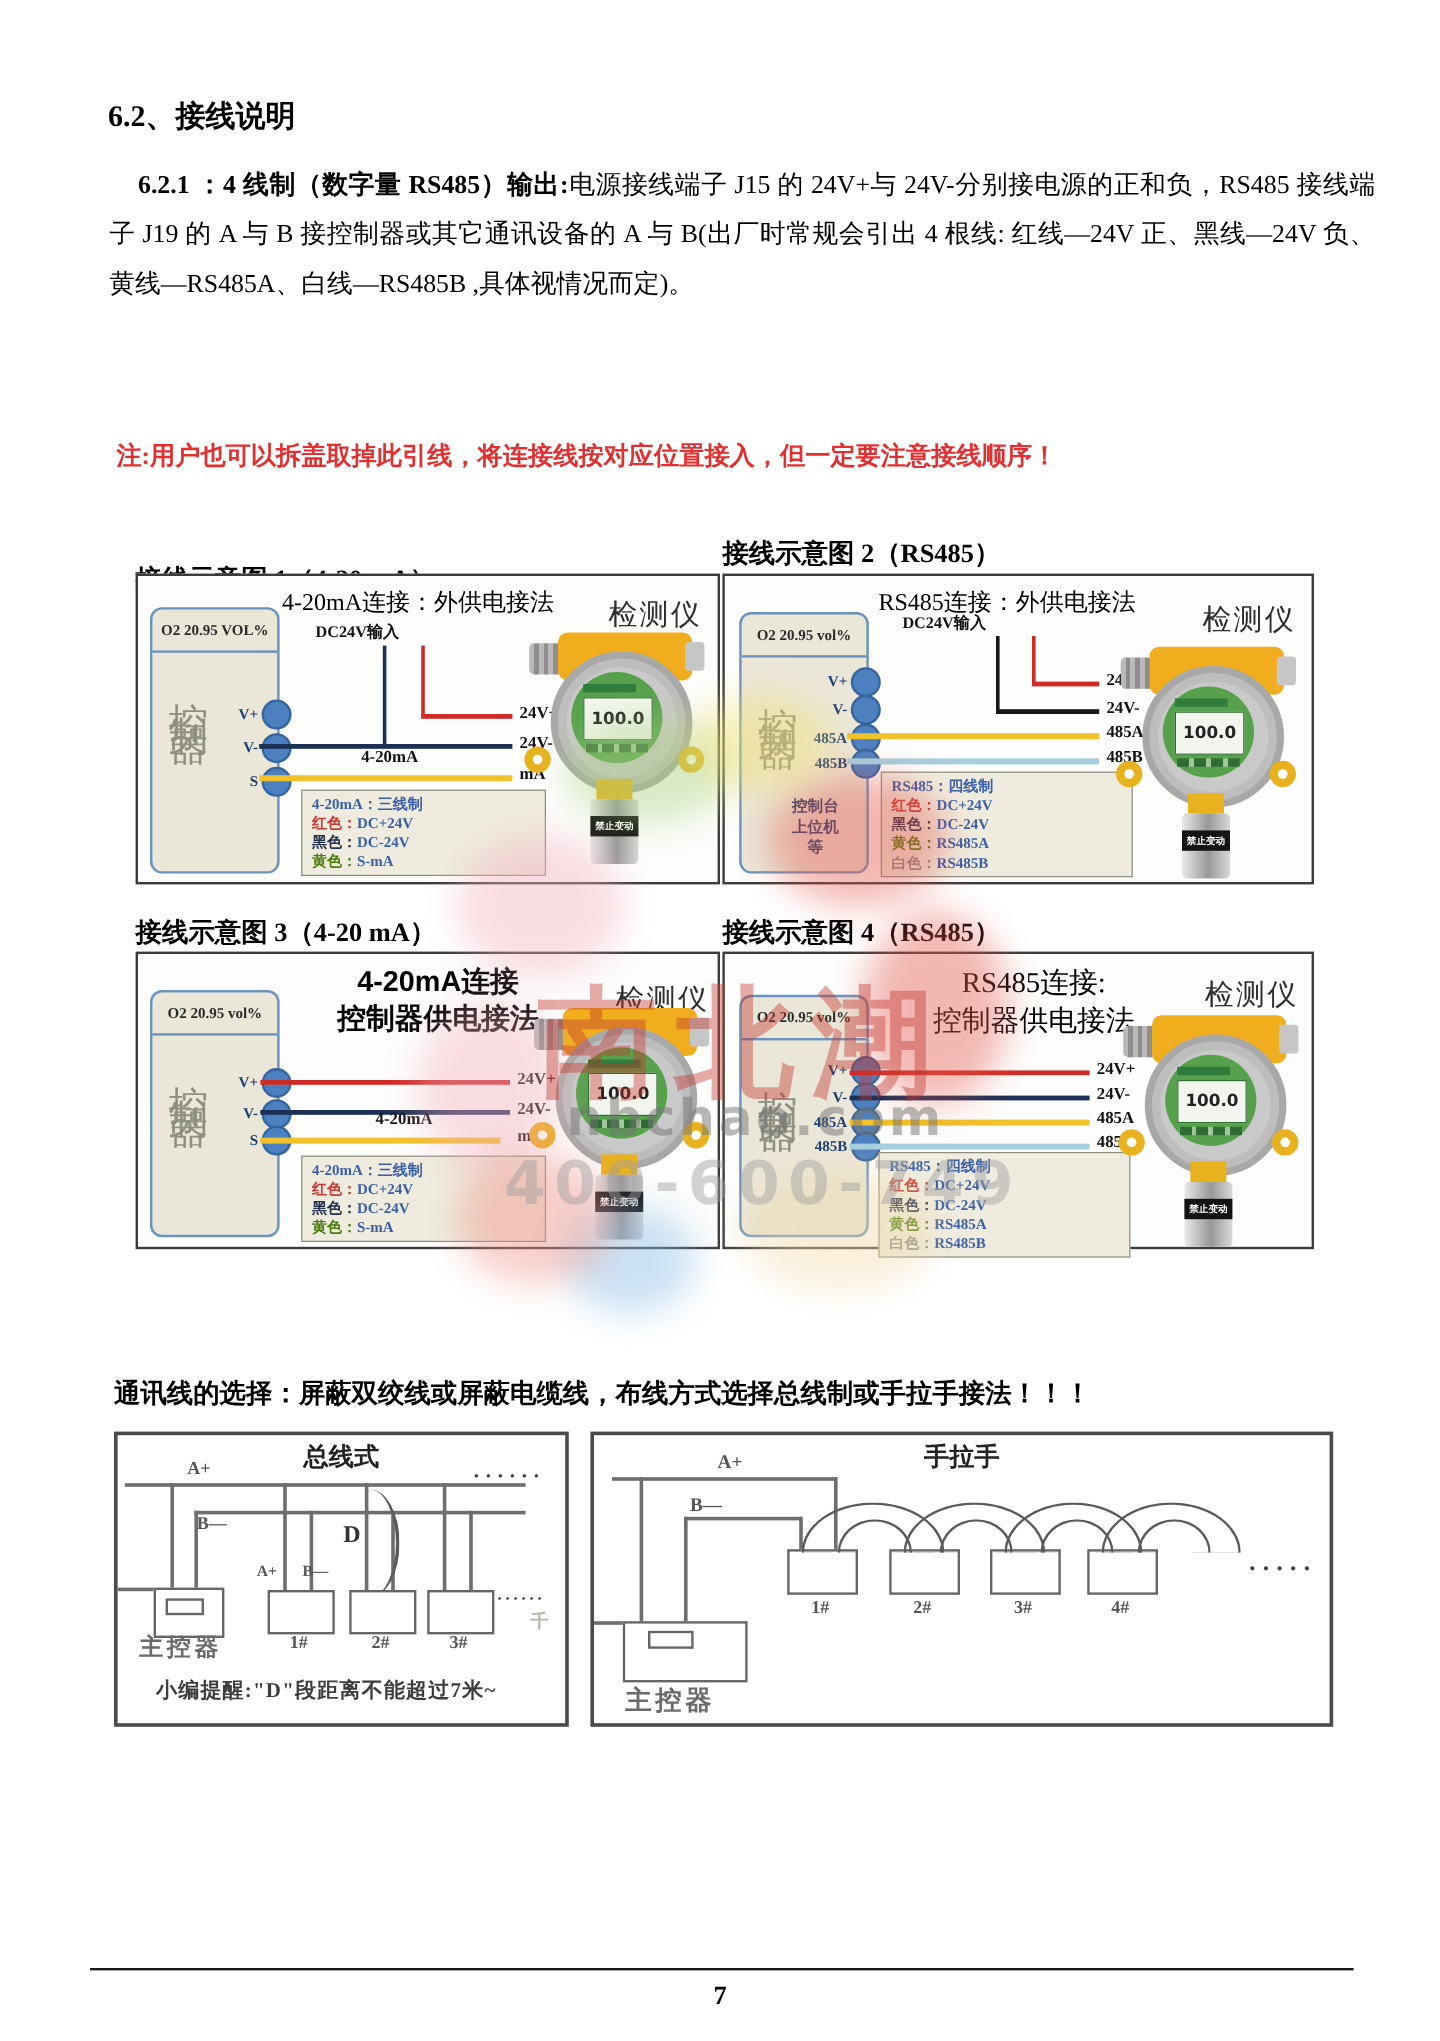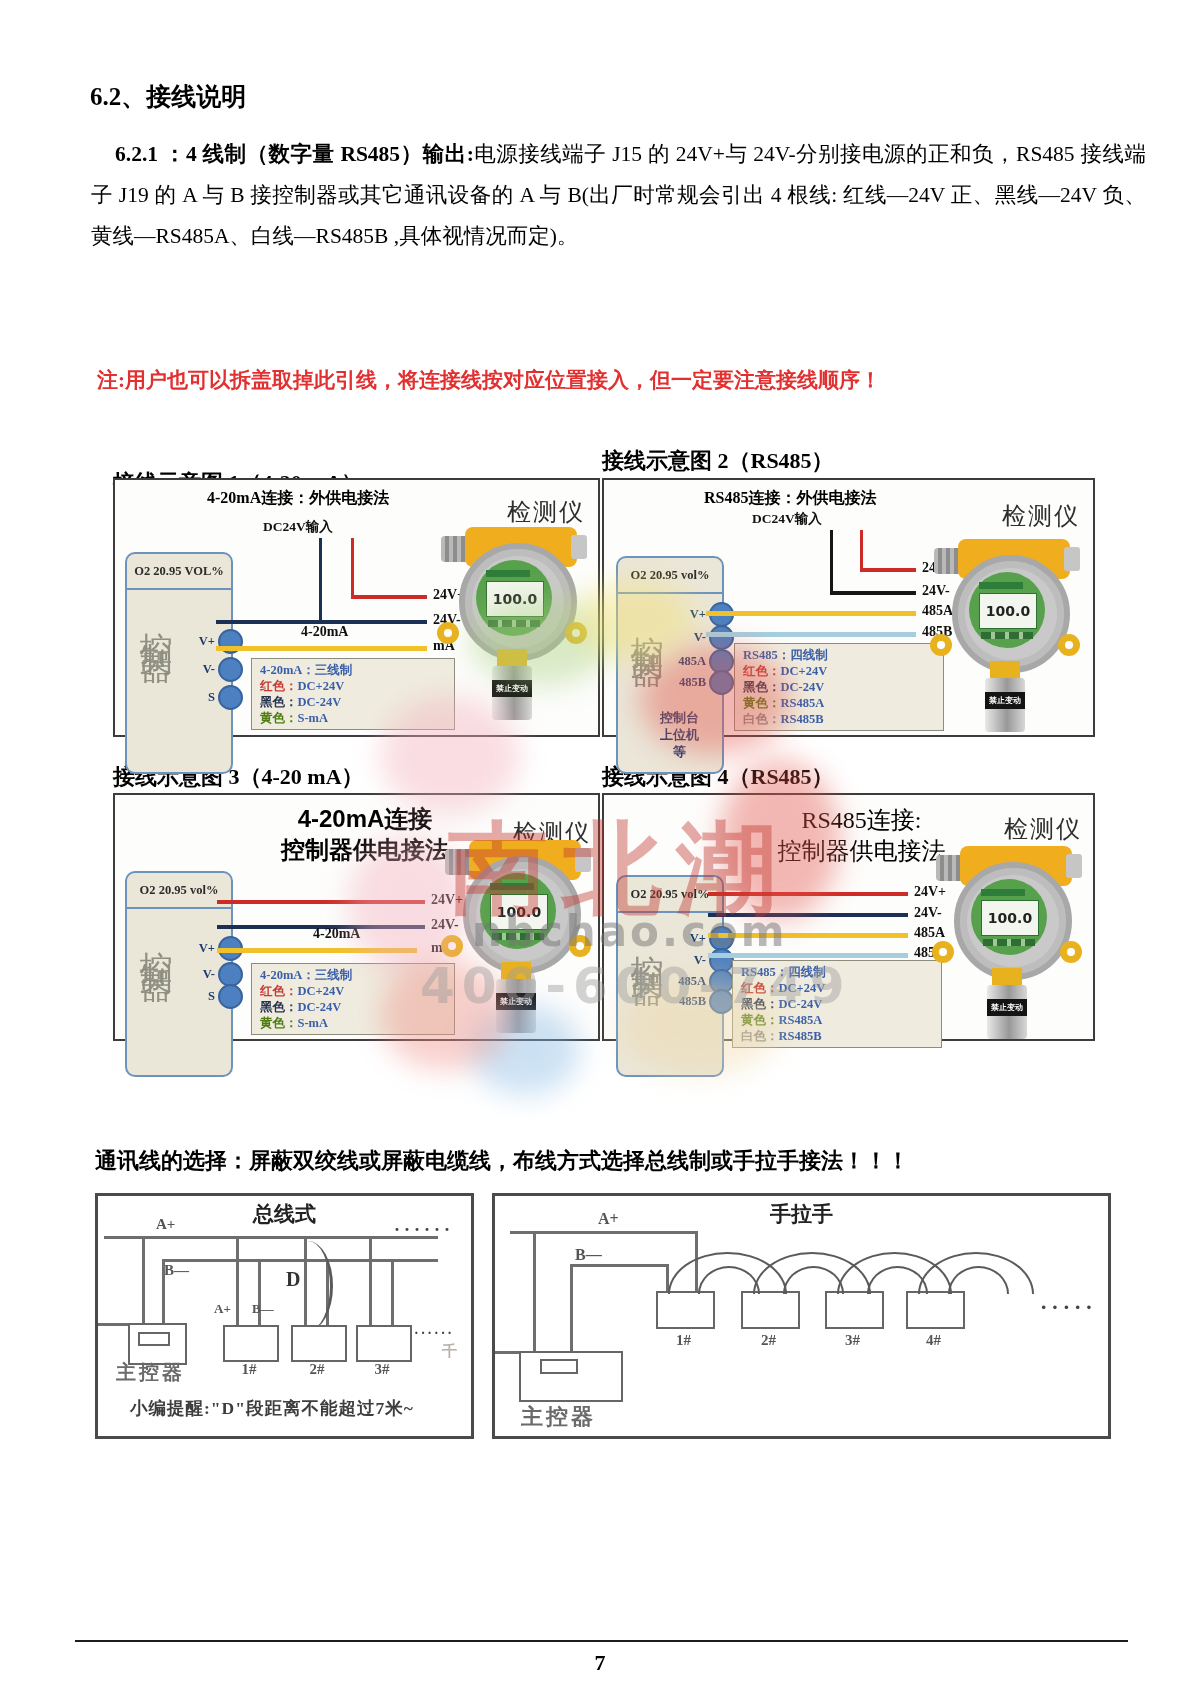--- a/index.html
+++ b/index.html
@@ -8,26 +8,26 @@
   
   .h-title{position:absolute;left:90px;top:80px;font-size:25px;font-weight:bold;}
   .para{position:absolute;left:75px;width:1055px;font-size:21.5px;line-height:41px;
         text-align:justify;text-indent:24px;margin:16px;}
   .para b{font-weight:bold;}
   .note{position:absolute;left:97px;top:366px;font-size:21px;color:#e23030;font-weight:bold;}
   .comm{position:absolute;left:95px;top:1146px;font-size:22px;font-weight:bold;}
   
   .dtitle{position:absolute;font-size:22px;font-weight:bold;}
   .diag-box{position:absolute;border:2px solid #3c3c3c;background:#fdfdfc;}
-  .dheading{position:absolute;font-size:16px;font-weight:bold;white-space:nowrap;}
+  .dheading{position:absolute;font-size:20px;font-weight:normal;white-space:nowrap;margin-left:28px;}
   .dheading2{position:absolute;font-size:24px;text-align:center;line-height:31px;white-space:nowrap;}
   .sans{font-family:"Liberation Sans",sans-serif;font-weight:bold;}
   .dev-label{position:absolute;font-size:24px;color:#2e2e2e;letter-spacing:2px;}
   
-  .ctrl{position:absolute;border:2px solid #6b93bd;border-radius:10px;background:#eae6d8;margin-top:46px;}
+  .ctrl{position:absolute;border:2px solid #6b93bd;border-radius:10px;background:#eae6d8;}
   .ctrl-head{height:34px;border-bottom:2px solid #6b93bd;display:flex;align-items:center;
              justify-content:center;font-size:12.5px;font-weight:bold;color:#2b2b2b;}
   .ctrl-label{position:absolute;left:6px;top:52px;writing-mode:vertical-rl;font-size:33px;
               color:#8f8f82;letter-spacing:10px;}
   .ctrl-note{position:absolute;left:42px;bottom:12px;font-size:13px;font-weight:bold;
              color:#1d3c6e;white-space:pre-line;line-height:17px;text-align:center;}
   .term{position:absolute;right:-12px;display:flex;align-items:center;gap:3px;height:23px;}
   .tlabel{font-size:12.5px;font-weight:bold;color:#1d3c6e;}
   .tdot{width:21px;height:21px;border-radius:50%;background:#4d80c0;border:2px solid #38649e;}
   

